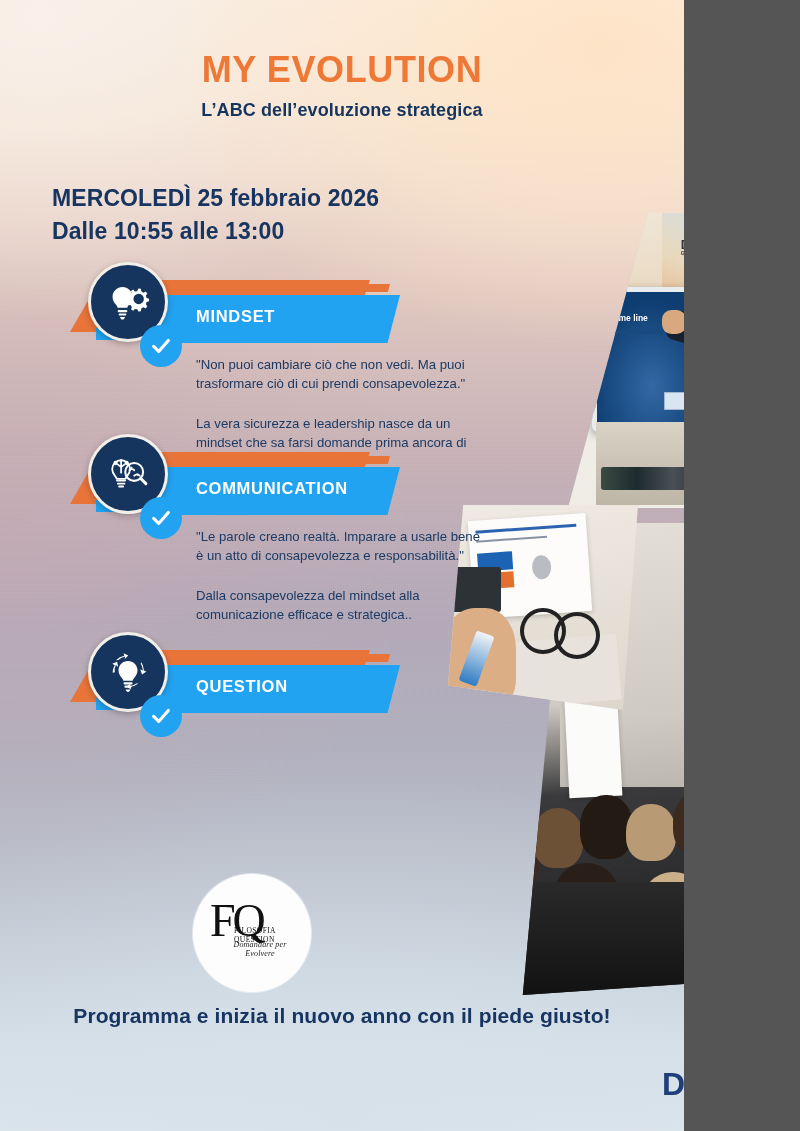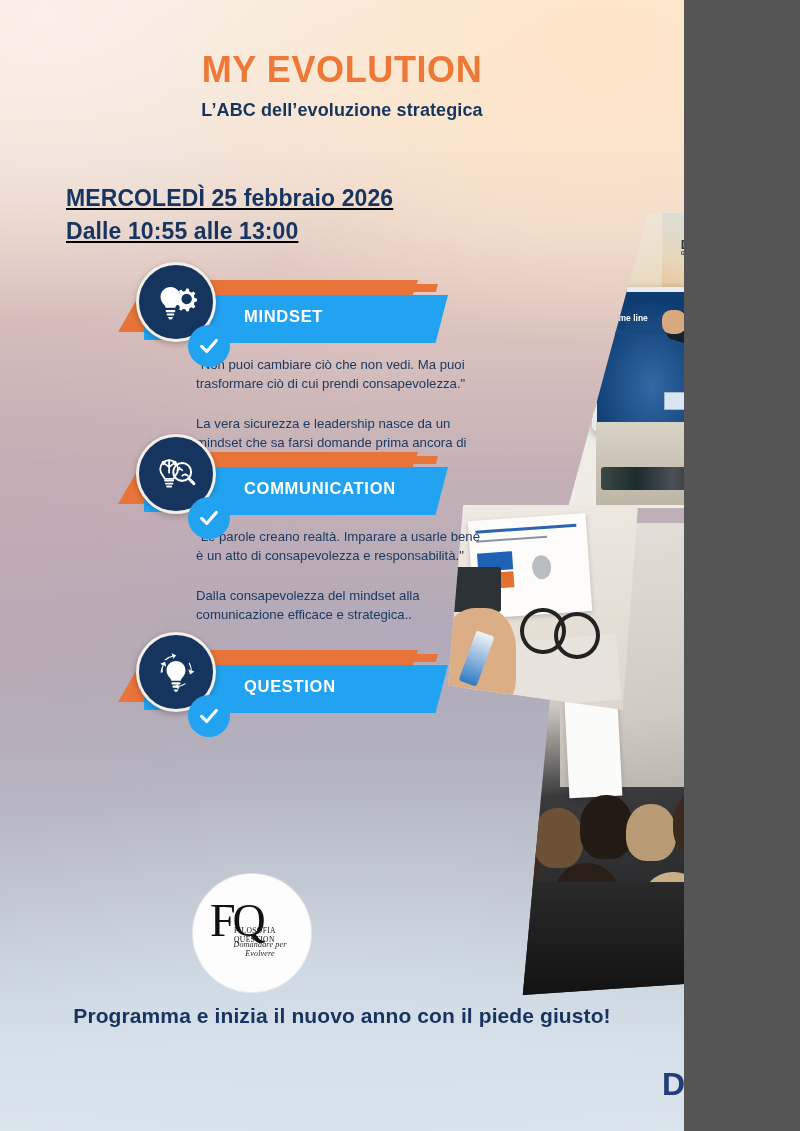--- a/index.html
+++ b/index.html
@@ -68,21 +68,21 @@
   .intro {
     font-size: 16.5px;
     color: #1B3A64;
     line-height: 1.45;
     margin: 13px auto 0 auto;
     width: 712px;
     text-align: left;
   }
 
   
-  .date-block { position: absolute; left: 66px; top: 182px; text-decoration: underline; }
+  .date-block { position: absolute; left: 52px; top: 182px; }
   .date-line {
     font-size: 23px;
     font-weight: 700;
     color: #173560;
     letter-spacing: .1px;
     line-height: 1.42;
   }
 
   
   .collage { position: absolute; left: 440px; top: 205px; width: 360px; height: 790px; }
@@ -250,21 +250,21 @@
   .bar-orange {
     position:absolute; right:0; top:752px; width:100px; height:22px;
     background:#E8743A;
   }
   .bar-blue {
     position:absolute; right:0; top:776px; width:100px; height:50px;
     background:#1FA2F0;
   }
 
   
-  .step { position: absolute; left: 0; width: 470px; padding-left: 48px; }
+  .step { position: absolute; left: 0; width: 470px; }
   .step-ribbon { position: relative; height: 78px; }
   .ribbon-orange {
     position: absolute; left: 70px; top: 18px;
     width: 300px; height: 52px;
     background: #E8743A;
     clip-path: polygon(10% 0%, 100% 0%, 94% 100%, 0% 100%);
   }
   .ribbon-orange-thin {
     position: absolute; left: 178px; top: 22px;
     width: 212px; height: 8px;

